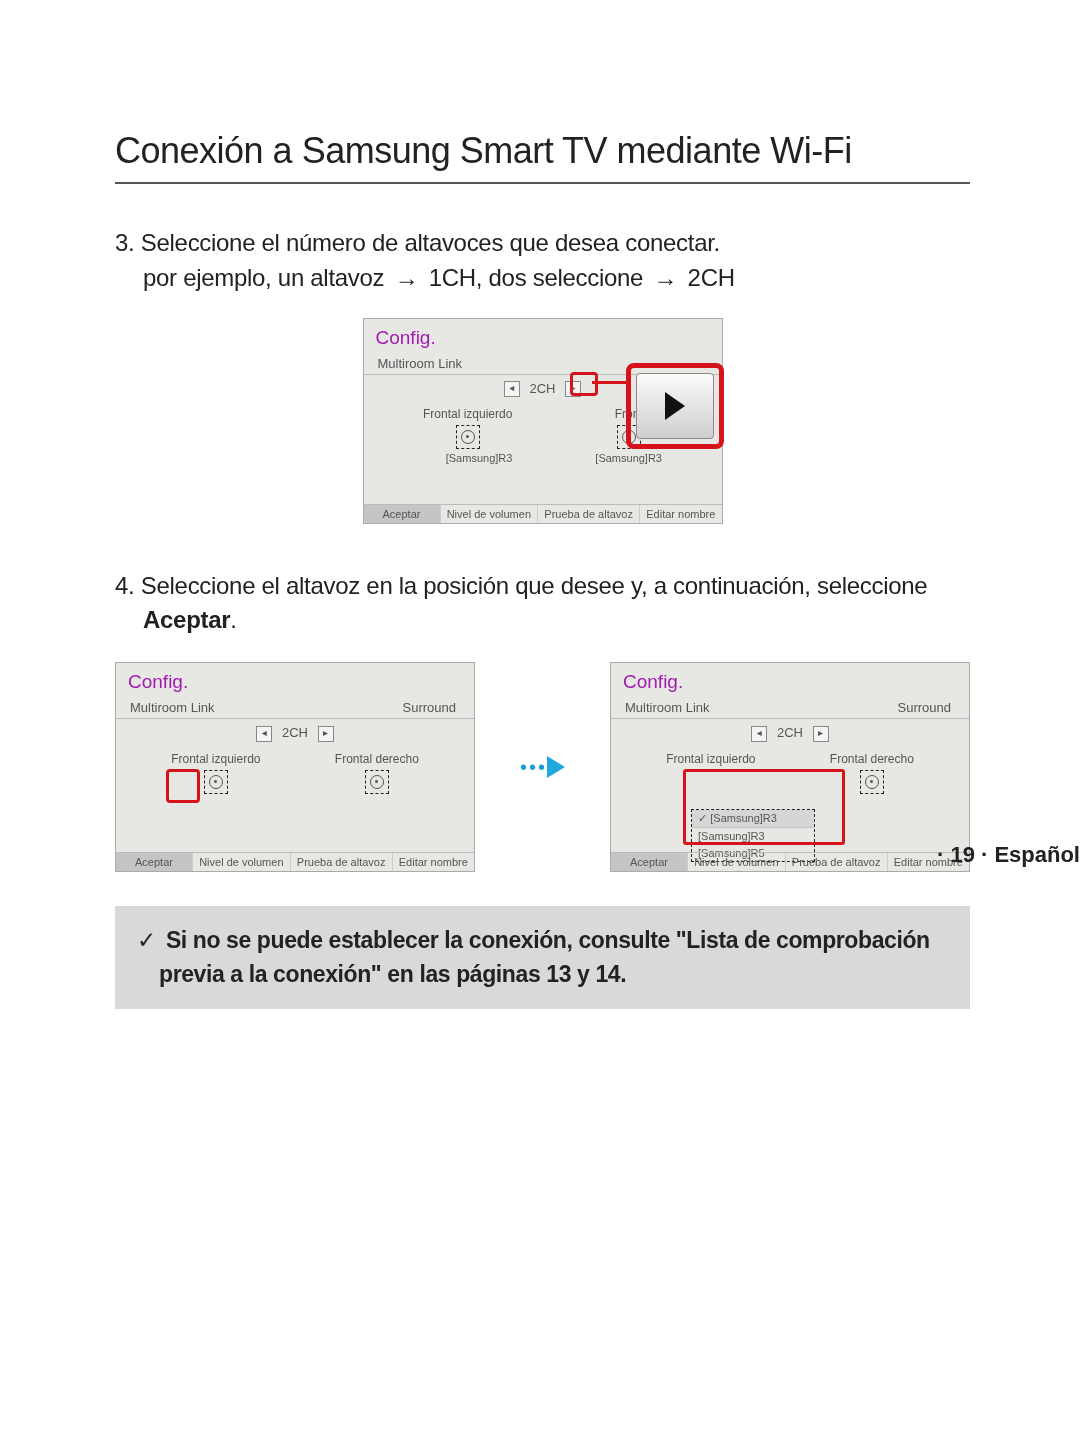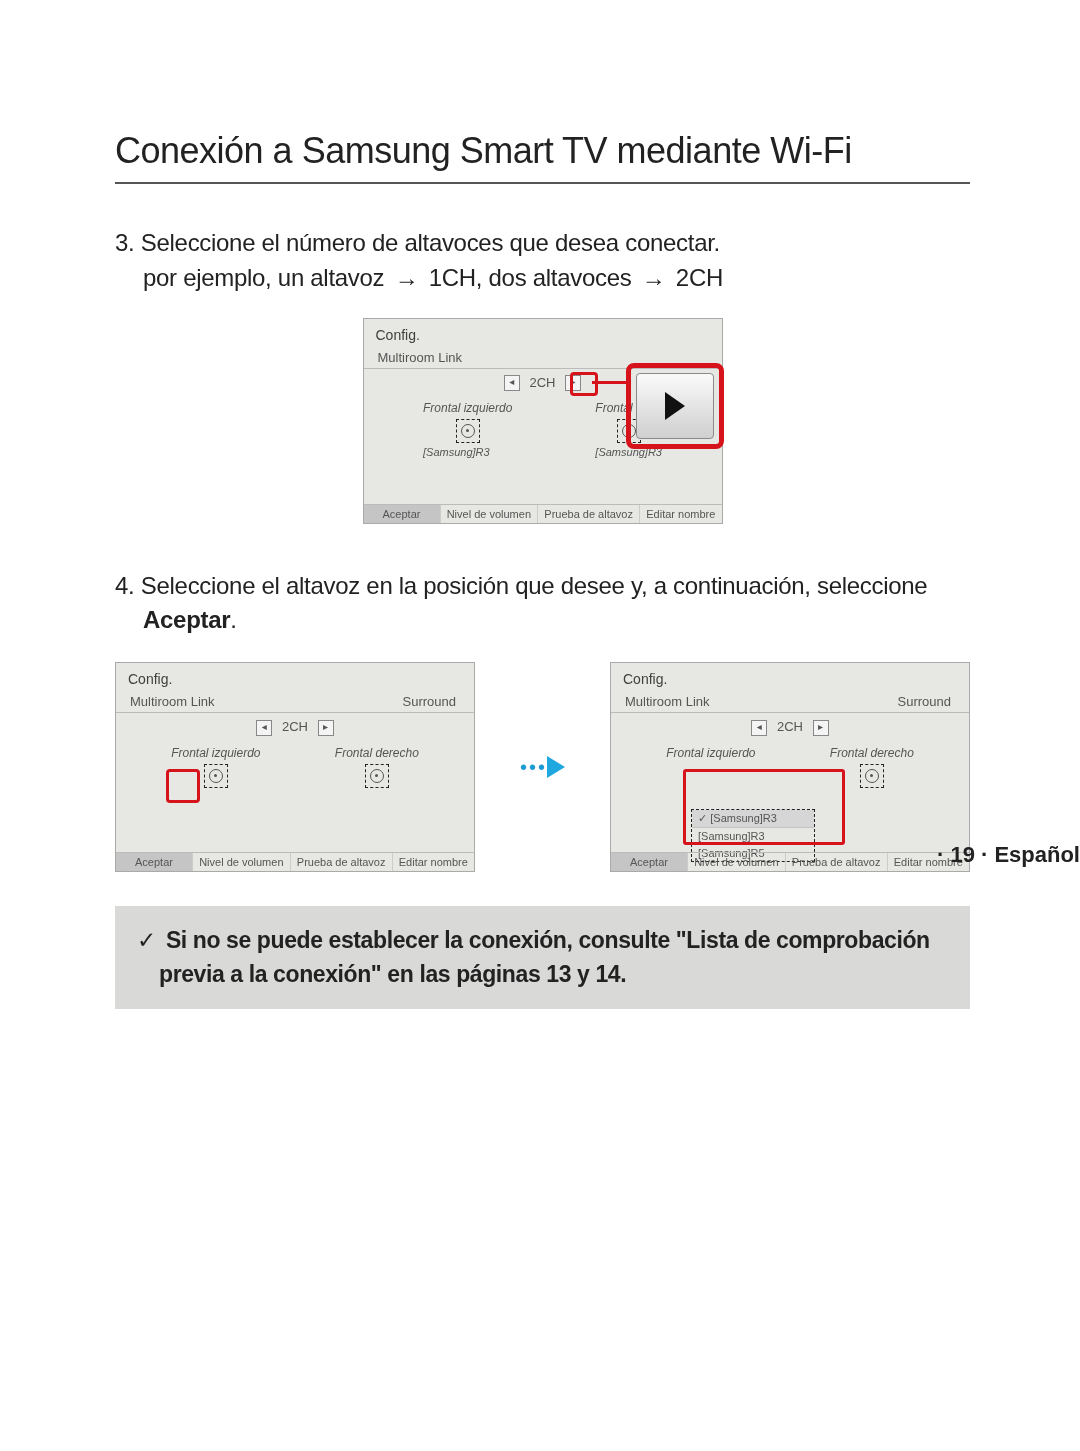--- a/index.html
+++ b/index.html
@@ -60,22 +60,22 @@
   
   .screenshot {
     background: #e7e7e4;
     border: 1px solid #aaa;
     box-sizing: border-box;
     position: relative;
     font-size: 12px;
     color: #555;
   }
   .ss-title {
-    font-size: 14px;
-    color: #404040;
+    font-size: 19px;
+    color: #a21caf;
     padding: 8px 12px 5px;
   }
   .ss-subtitle {
     display: flex;
     justify-content: space-between;
     padding: 2px 18px 3px 14px;
     font-size: 13px;
     border-bottom: 1px solid #bbb;
   }
   .ch-row {
@@ -92,21 +92,21 @@
     background:#f4f4f4;
     font-size:10px;
     text-align:center;
     margin: 0 6px;
   }
   .speaker-row {
     display:flex;
     justify-content: space-around;
     padding: 0 18px 8px;
   }
-  .spk-col { text-align:left; font-size:12px; position:relative;font-style:italic; }
+  .spk-col { text-align:right; font-size:12px; position:relative; }
   .spk-label { font-size:12px; margin-bottom:4px; white-space:nowrap;}
   .spk-icon {
     width:22px; height:22px;
     border:1px dashed #222;
     margin: 0 auto 3px;
     background:#e7e7e4;
     display:flex; align-items:center; justify-content:center;
   }
   .spk-icon-inner {
     width:12px;height:12px;border:1px solid #555;border-radius:50%;
@@ -205,21 +205,21 @@
 <body>
 
 <div class="page">
   <div class="title">Conexión a Samsung Smart TV mediante Wi-Fi</div>
 
   <div class="step">
     <span>3.</span>
     <span>Seleccione el número de altavoces que desea conectar.</span><br>
     <span>por ejemplo, un altavoz</span>
     <span class="arrow">→</span>
-    <span>1CH, dos altavoces</span>
+    <span>1CH, dos seleccione</span>
     <span class="arrow">→</span>
     <span>2CH</span>
   </div>
 
   <div class="ss1-wrap">
     <div class="screenshot ss1">
       <div class="ss-title">Config.</div>
       <div class="ss-subtitle">
         <span>Multiroom Link</span>
         <span></span>

